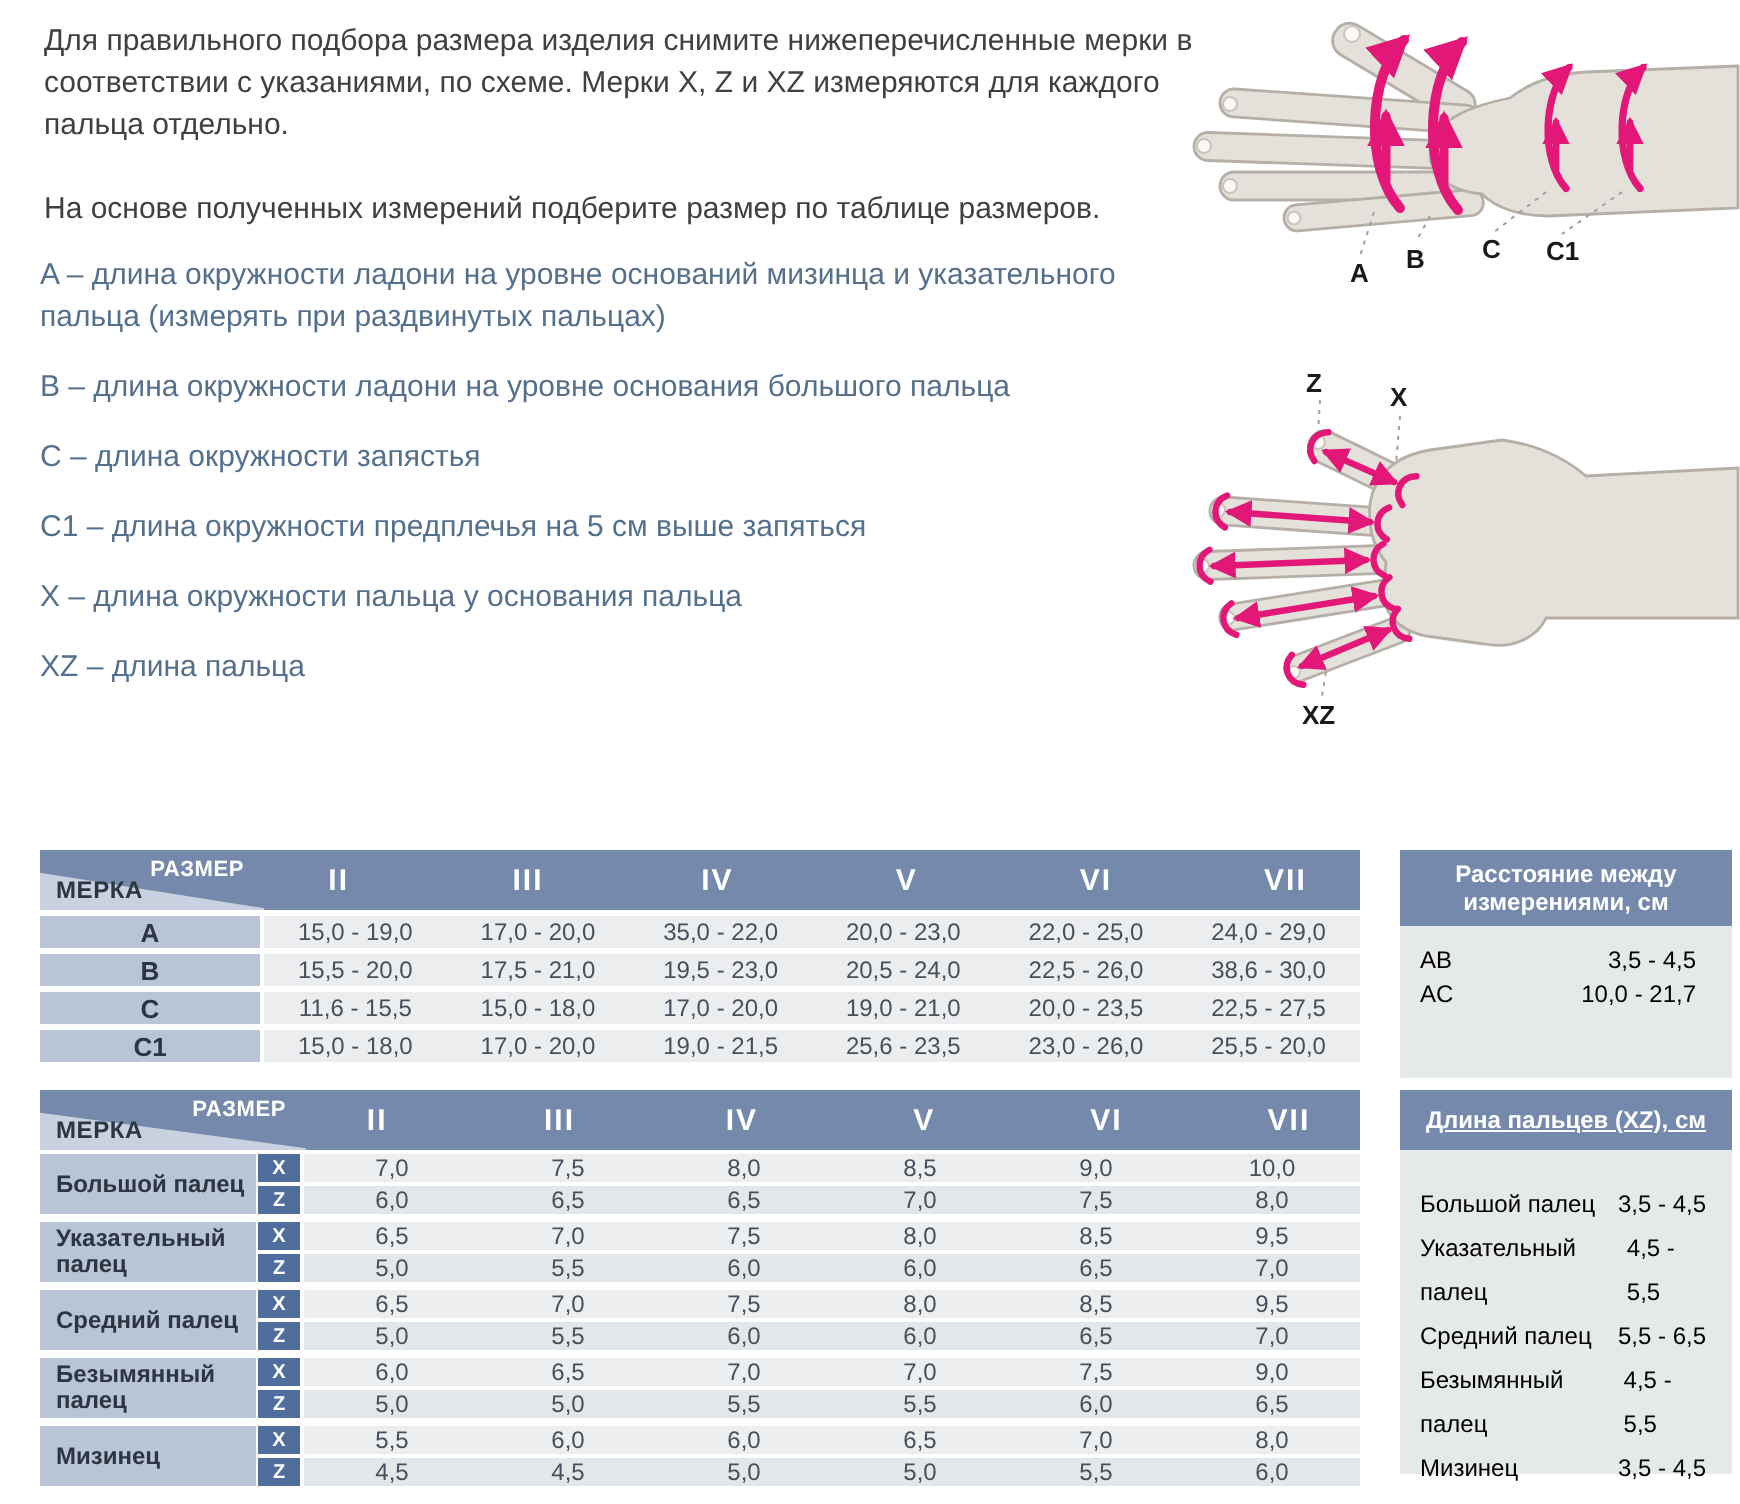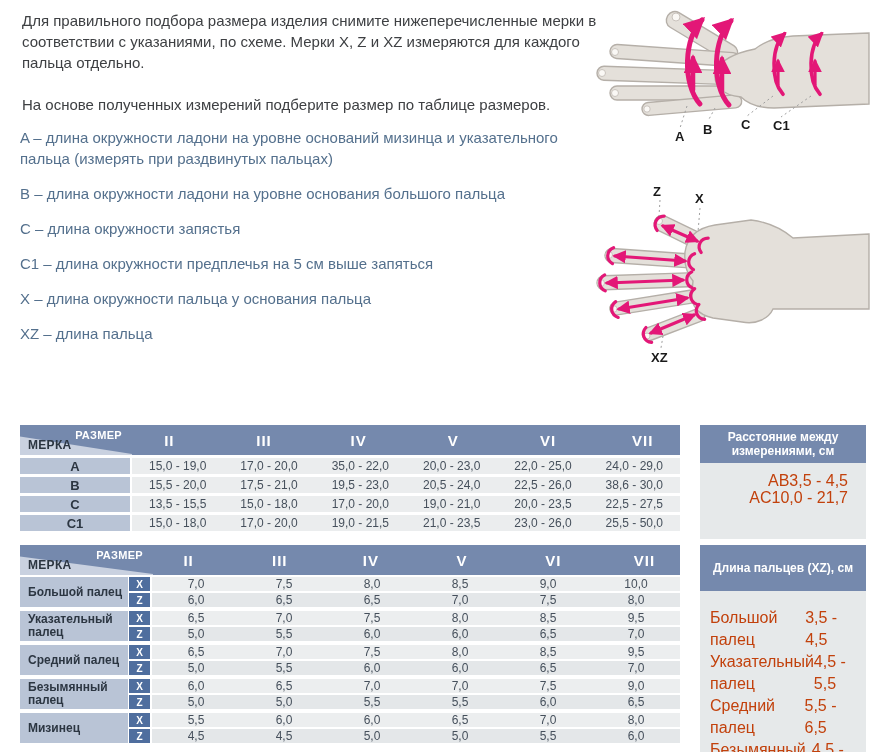--- a/index.html
+++ b/index.html
@@ -61,25 +61,25 @@
   .strip { display:flex; margin-left:2px; }
   .strip-x { grid-area:1/3/2/4; background:#eceeef; }
   .strip-z { grid-area:3/3/4/4; background:#e4e7e9; }
   
   .panel { position:absolute; left:700px; width:166px; }
   .p1 { top:425px; } .p2 { top:545px; }
   .phead { background:#7589ad; color:#fff; font-size:12px; font-weight:bold;
            text-align:center; display:flex; align-items:center; justify-content:center;
            padding:3px 10px; line-height:14px; }
   .p1 .phead { height:38px; }
-  .p2 .phead { height:46px; }
+  .p2 .phead { height:30px;text-decoration:underline; }
   .pbody { background:#e6e9ea; }
   .p1 .pbody { height:76px; padding-top:9px; }
   .p2 .pbody { height:162px; padding-top:16px; }
-  .prow { display:flex; justify-content:flex-end; font-size:16px; color:#c2410c; }
+  .prow { display:flex; justify-content:space-between; font-size:12px; color:#000000; }
   .p1 .prow { padding:0 18px 0 10px; line-height:17px; }
   .p2 .prow { padding:0 13px 0 10px; line-height:22px; }
 </style>
 </head>
 <body>
 
 <div class="intro">
   <p>Для правильного подбора размера изделия снимите нижеперечисленные мерки в соответствии с указаниями, по схеме. Мерки X, Z и XZ измеряются для каждого пальца отдельно.</p>
   <p>На основе полученных измерений подберите размер по таблице размеров.</p>
 </div>
@@ -218,37 +218,37 @@
           <div class="tcell">17,5 - 21,0</div>
           <div class="tcell">19,5 - 23,0</div>
           <div class="tcell">20,5 - 24,0</div>
           <div class="tcell">22,5 - 26,0</div>
           <div class="tcell">38,6 - 30,0</div>
         </div>
       </div>
       <div class="trow">
         <div class="tlabel">C</div>
         <div class="tdata">
-          <div class="tcell">13,5 - 15,5</div>
+          <div class="tcell">11,6 - 15,5</div>
           <div class="tcell">15,0 - 18,0</div>
           <div class="tcell">17,0 - 20,0</div>
           <div class="tcell">19,0 - 21,0</div>
           <div class="tcell">20,0 - 23,5</div>
           <div class="tcell">22,5 - 27,5</div>
         </div>
       </div>
       <div class="trow">
         <div class="tlabel">C1</div>
         <div class="tdata">
           <div class="tcell">15,0 - 18,0</div>
           <div class="tcell">17,0 - 20,0</div>
           <div class="tcell">19,0 - 21,5</div>
-          <div class="tcell">21,0 - 23,5</div>
+          <div class="tcell">25,6 - 23,5</div>
           <div class="tcell">23,0 - 26,0</div>
-          <div class="tcell">25,5 - 50,0</div>
+          <div class="tcell">25,5 - 20,0</div>
         </div>
       </div>
     </div>
 </div>
 
 <div class="panel p1">
   <div class="phead">Расстояние между измерениями, см</div>
   <div class="pbody">
       <div class="prow">
         <span>AB</span>

